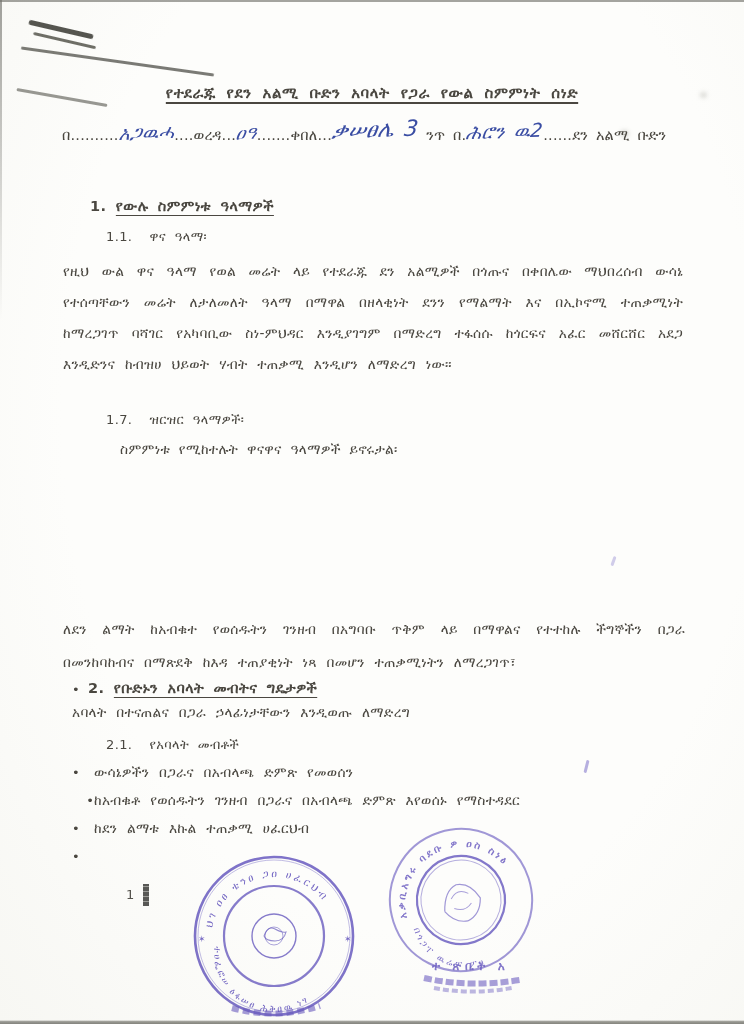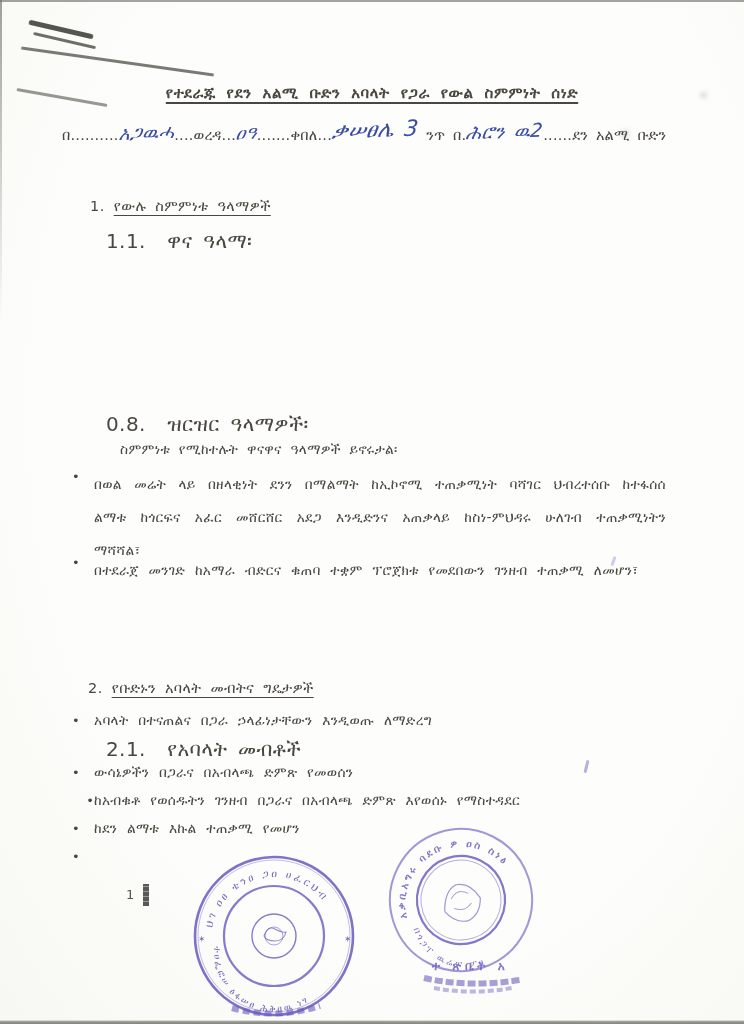--- a/index.html
+++ b/index.html
@@ -33,23 +33,23 @@
 
   .intro { position:absolute; top:119px; left:62px; width:628px;
            font-size:14.5px; line-height:33px; letter-spacing:.2px; word-spacing:3px; }
   .hw { color:#3a4da3; display:inline-block; font-style:italic; font-weight:500;
         transform:rotate(-2deg) skewX(-8deg); line-height:0; position:relative; top:-1px; }
   .hw-1 { font-size:19px; }
   .hw-2 { font-size:18px; }
   .hw-3 { font-size:22px; top:-3px; }
   .hw-4 { font-size:19px; top:-2px; }
 
-  .heading { position:absolute; font-size:14.5px; font-weight:normal; letter-spacing:.4px; word-spacing:4px; }
+  .heading { position:absolute; font-size:14.5px; font-weight:bold; letter-spacing:.4px; word-spacing:4px; }
   .heading .u { text-decoration:underline; text-underline-offset:4px; text-decoration-thickness:1.4px; }
-  .subheading { position:absolute; font-size:20px; letter-spacing:.4px; word-spacing:4px; }
+  .subheading { position:absolute; font-size:13px; letter-spacing:.4px; word-spacing:4px; }
 
   .para { position:absolute; font-size:13.8px; letter-spacing:.3px; word-spacing:5px;
           text-align:justify; }
   .lead { position:absolute; font-size:13.8px; letter-spacing:.3px; word-spacing:4px; }
 
   .bullet-row { position:absolute; display:flex; }
   .bullet-row .dot { width:22px; flex:0 0 22px; font-size:13px; padding-top:1px; }
   .bullet-row .dot::before { content:"•"; }
   .btext { font-size:13.8px; letter-spacing:.3px; word-spacing:5px; }
   .just { text-align:justify; }
@@ -93,39 +93,33 @@
   <div class="heading" style="top:198px;left:90px;">
     <span>1.</span>
     <span class="u">የውሉ ስምምነቱ ዓላማዎች</span>
   </div>
 
   <div class="subheading" style="top:229px;left:106px;">
     <span>1.1.</span>&nbsp;
     <span>ዋና ዓላማ፡</span>
   </div>
 
+  <div class="para" style="top:256px;left:63px;width:620px;line-height:31px;">የዚህ ውል ዋና ዓላማ የወል መሬት ላይ የተደራጁ ደን አልሚዎች በጎጡና በቀበሌው ማህበረሰብ ውሳኔ የተሰጣቸውን መሬት ለታለመለት ዓላማ በማዋል በዘላቂነት ደንን የማልማት እና በኢኮኖሚ ተጠቃሚነት ከማረጋገጥ ባሻገር የአካባቢው ስነ-ምህዳር እንዲያገግም በማድረግ ተፋሰሱ ከጎርፍና አፈር መሸርሸር አደጋ እንዲድንና ከብዝሀ ህይወት ሃብት ተጠቃሚ እንዲሆን ለማድረግ ነው።</div>
 
   <div class="subheading" style="top:412px;left:106px;">
-    <span>0.8.</span>&nbsp;
+    <span>1.7.</span>&nbsp;
     <span>ዝርዝር ዓላማዎች፡</span>
   </div>
   <div class="lead" style="top:441px;left:120px;text-align:center;">ስምምነቱ የሚከተሉት ዋናዋና ዓላማዎች ይኖሩታል፡</div>
 
-  <div class="bullet-row" style="top:468px;left:72px;width:594px;">
-    <span class="dot"></span>
-    <div class="btext just" style="line-height:33px;">በወል መሬት ላይ በዘላቂነት ደንን በማልማት ከኢኮኖሚ ተጠቃሚነት ባሻገር ህብረተሰቡ ከተፋሰሰ ልማቱ ከጎርፍና አፈር መሸርሸር አደጋ እንዲድንና አጠቃላይ ከስነ-ምህዳሩ ሁለገብ ተጠቃሚነትን ማሻሻል፣</div>
-  </div>
-
-  <div class="bullet-row" style="top:554px;left:72px;width:594px;">
-    <span class="dot"></span>
-    <div class="btext just" style="line-height:32px;">በተደራጀ መንገድ ከአማራ ብድርና ቁጠባ ተቋም ፕሮጀክቱ የመደበውን ገንዘብ ተጠቃሚ ለመሆን፣</div>
-  </div>
 
 
-  <div class="bullet-row" style="top:712px;left:72px;width:594px;">
+  <div class="para" style="top:613px;left:63px;width:622px;line-height:33px;">ለደን ልማት ከአብቁተ የወሰዱትን ገንዘብ በአግባቡ ጥቅም ላይ በማዋልና የተተከሉ ችግኞችን በጋራ በመንከባከብና በማጽደቅ ከእዳ ተጠያቂነት ነጻ በመሆን ተጠቃሚነትን ለማረጋገጥ፣</div>
+
+  <div class="bullet-row" style="top:681px;left:72px;width:594px;flex-direction:column;">
     <span class="dot"></span>
     <div class="btext">አባላት በተናጠልና በጋራ ኃላፊነታቸውን እንዲወጡ ለማድረግ</div>
   </div>
 
   <div class="heading" style="top:680px;left:88px;">
     <span>2.</span>
     <span class="u">የቡድኑን አባላት መብትና ግዴታዎች</span>
   </div>
 
   <div class="subheading" style="top:737px;left:106px;">
@@ -136,21 +130,21 @@
   <div class="bullet-row" style="top:764px;left:72px;width:594px;">
     <span class="dot"></span>
     <div class="btext">ውሳኔዎችን በጋራና በአብላጫ ድምጽ የመወሰን</div>
   </div>
   <div class="bullet-row" style="top:792px;left:72px;width:594px;text-align:right;">
     <span class="dot"></span>
     <div class="btext">ከአብቁቶ የወሰዱትን ገንዘብ በጋራና በአብላጫ ድምጽ እየወሰኑ የማስተዳደር</div>
   </div>
   <div class="bullet-row" style="top:820px;left:72px;width:594px;">
     <span class="dot"></span>
-    <div class="btext">ከደን ልማቱ እኩል ተጠቃሚ የመሆን</div>
+    <div class="btext">ከደን ልማቱ እኩል ተጠቃሚ ሀፈርህብ</div>
   </div>
   <div class="bullet-row" style="top:848px;left:72px;width:594px;">
     <span class="dot"></span>
   </div>
 
   <div class="pageno">
     <span>1</span><span class="cursor-bar"></span>
   </div>
 
   <svg class="stamp" id="stamp-left" width="182" height="174" viewBox="0 0 182 174">

